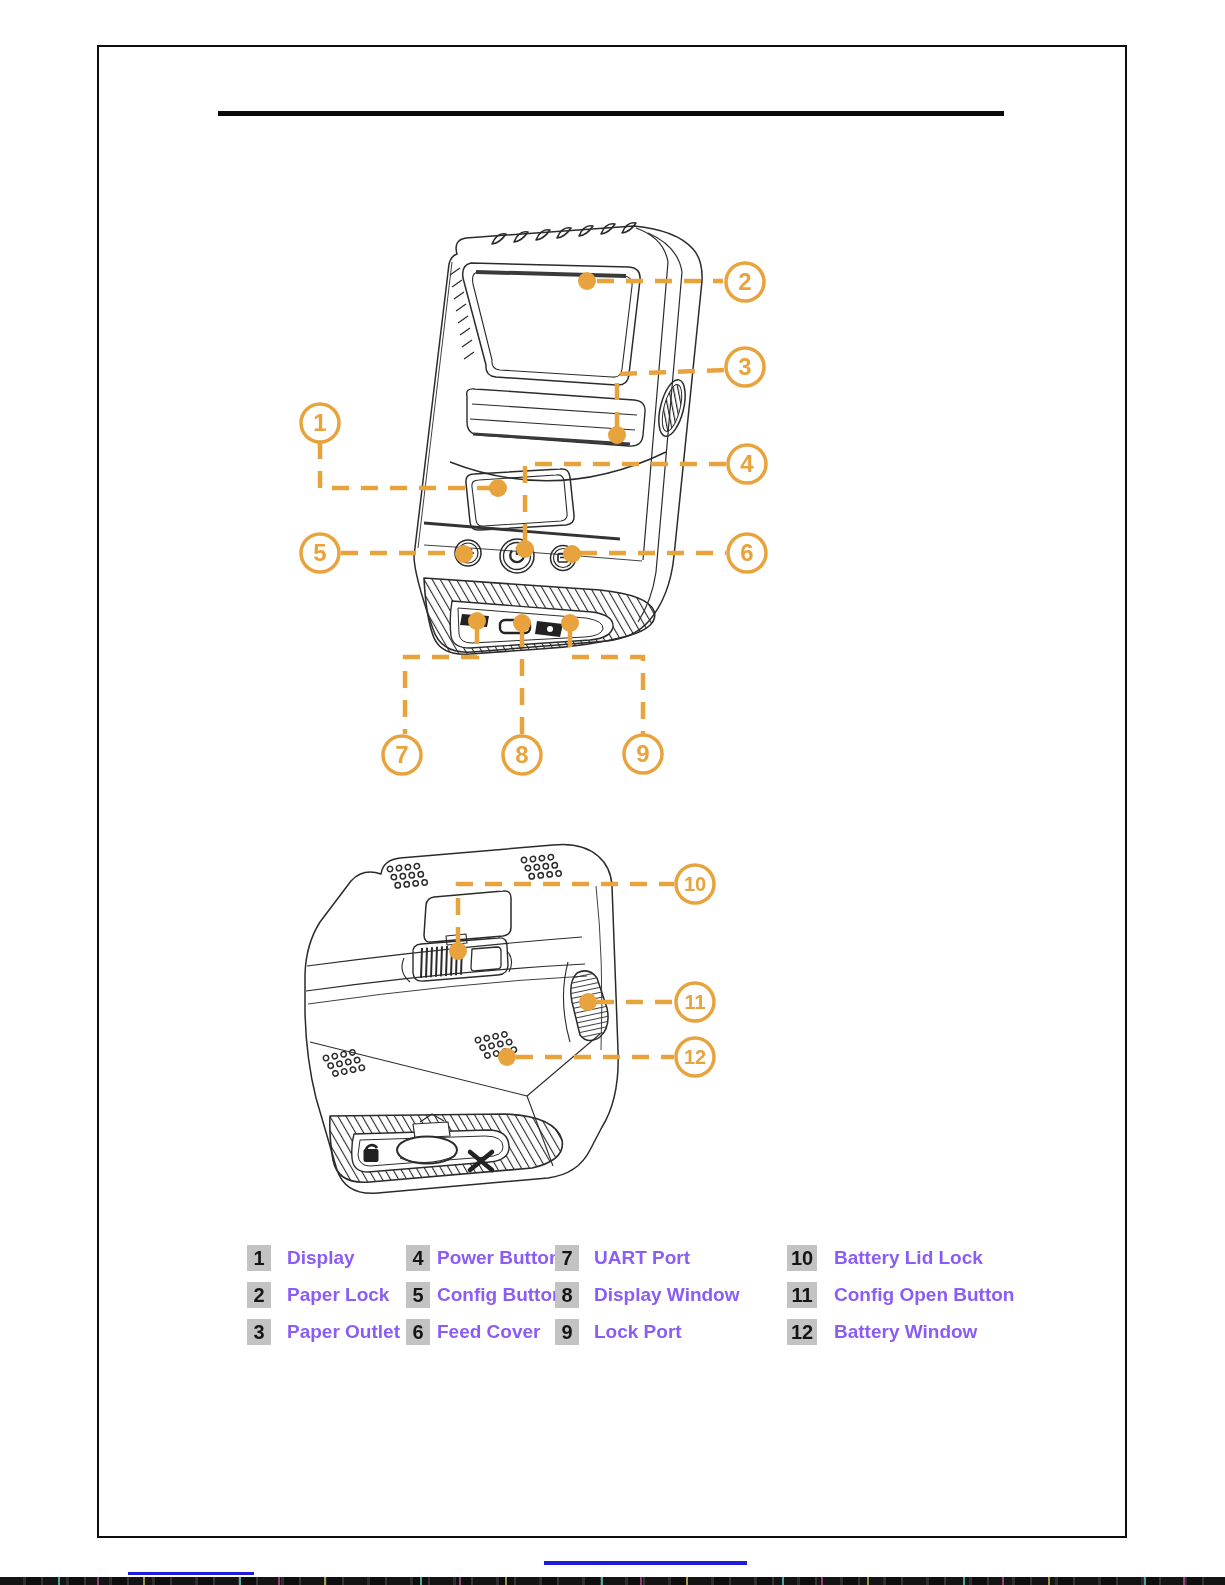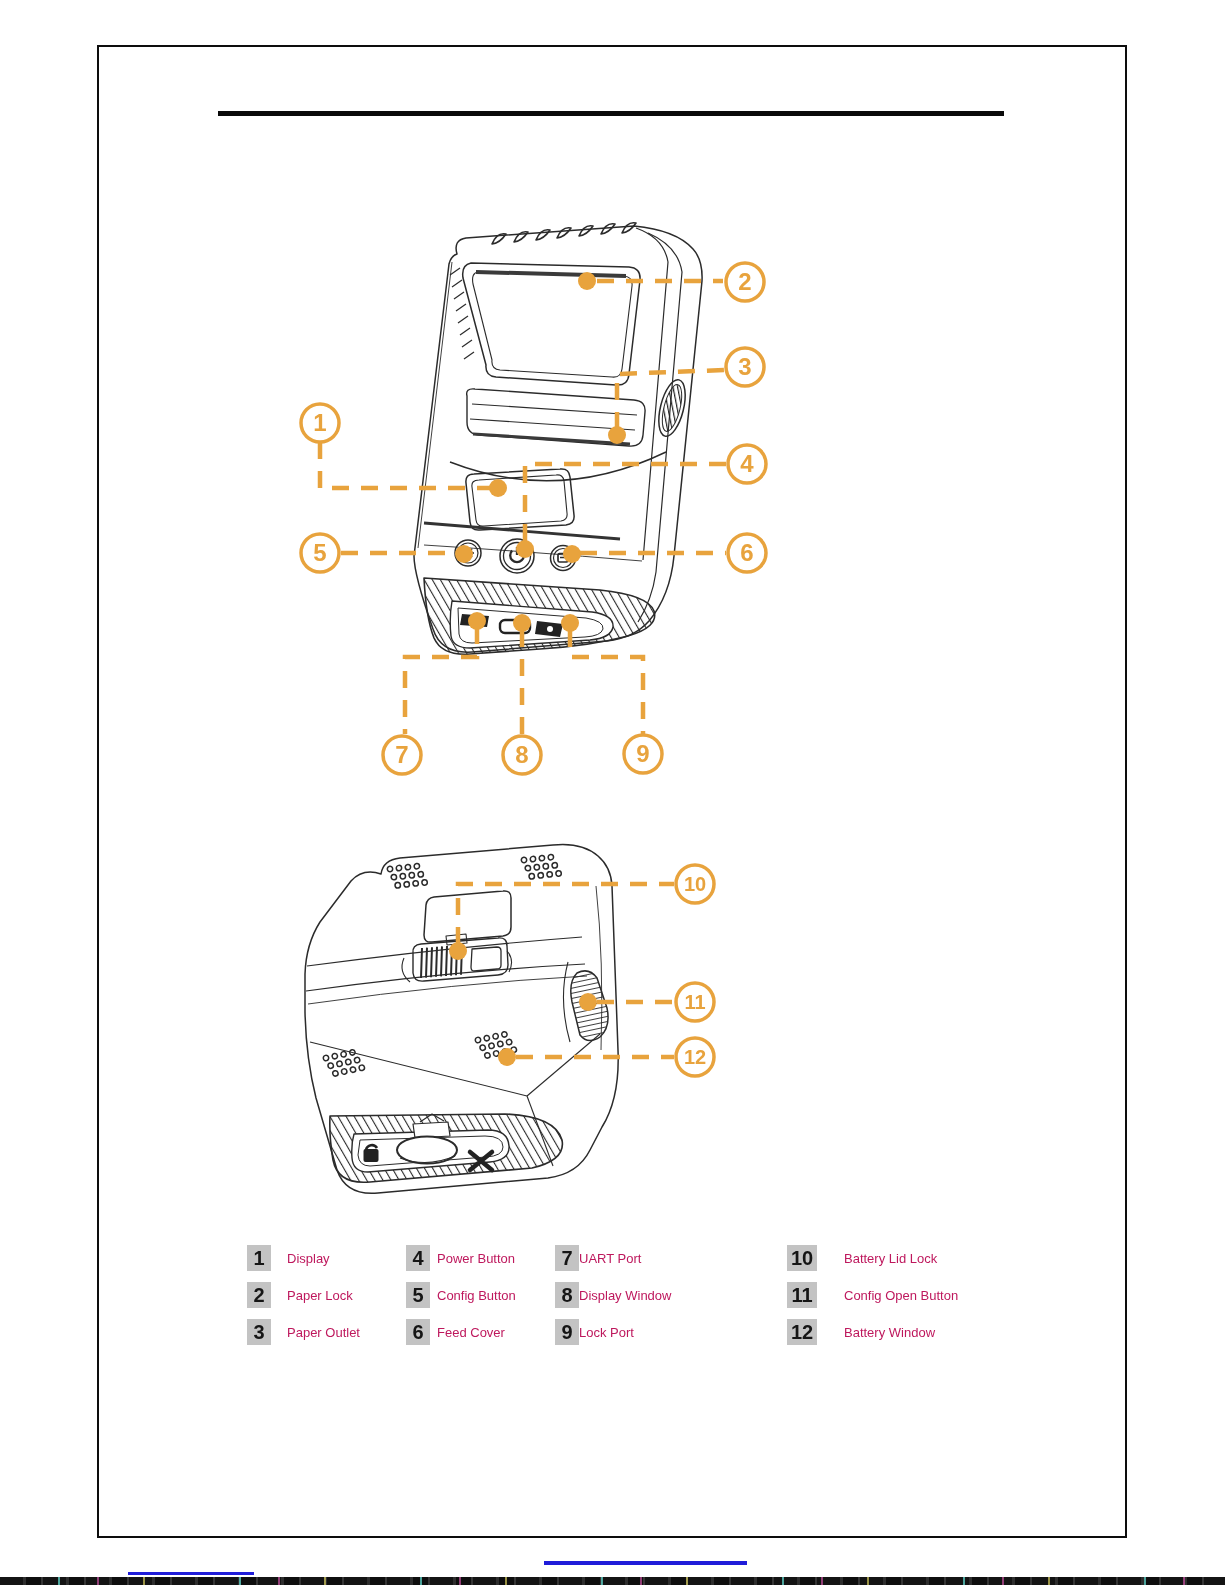--- a/index.html
+++ b/index.html
@@ -18,25 +18,25 @@
 
   
   .legend-col{position:absolute;top:1245px;}
   .legend-item{display:flex;align-items:center;height:26px;margin-bottom:11px;}
   .legend-badge{
     display:inline-block;background:#c3c3c3;color:#151515;text-align:center;
     font-weight:bold;font-size:20px;line-height:26px;height:26px;width:24px;
     flex:0 0 auto;
   }
   .legend-badge.wide{width:30px;}
-  .legend-label{font-weight:normal;font-size:13px;color:#be185d;white-space:nowrap;}
+  .legend-label{font-weight:bold;font-size:19px;color:#8b5cf6;white-space:nowrap;}
   .col1 .legend-label{margin-left:16px;}
   .col2 .legend-label{margin-left:7px;}
-  .col3 .legend-label{}
-  .col4 .legend-label{margin-left:27px;}
+  .col3 .legend-label{margin-left:15px;}
+  .col4 .legend-label{margin-left:17px;}
 
   
   .footer-link{position:absolute;background:#1f1cd9;}
   .footer-link.l1{left:128px;top:1572px;width:126px;height:3px;}
   .footer-link.l2{left:544px;top:1561px;width:203px;height:4px;}
   .scan-strip{
     position:absolute;left:0;top:1577px;width:1225px;height:8px;
     background:
       repeating-linear-gradient(90deg,
         rgba(0,0,0,0) 0 58px, rgba(90,200,190,.8) 58px 60px,

